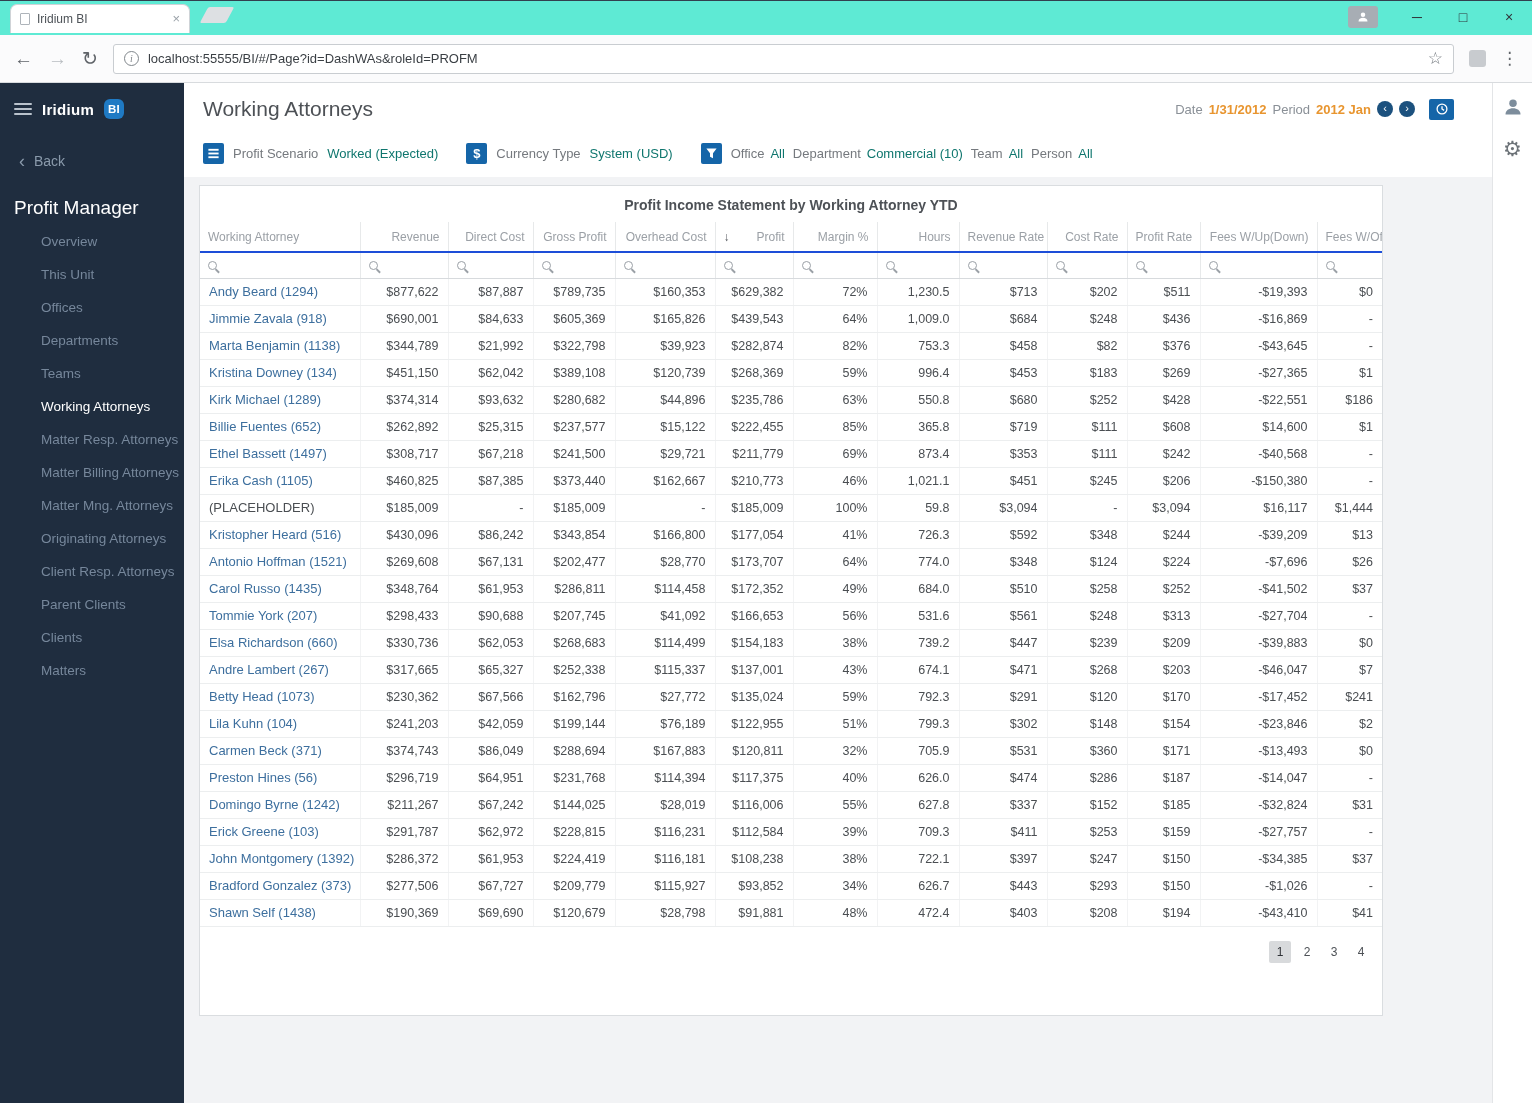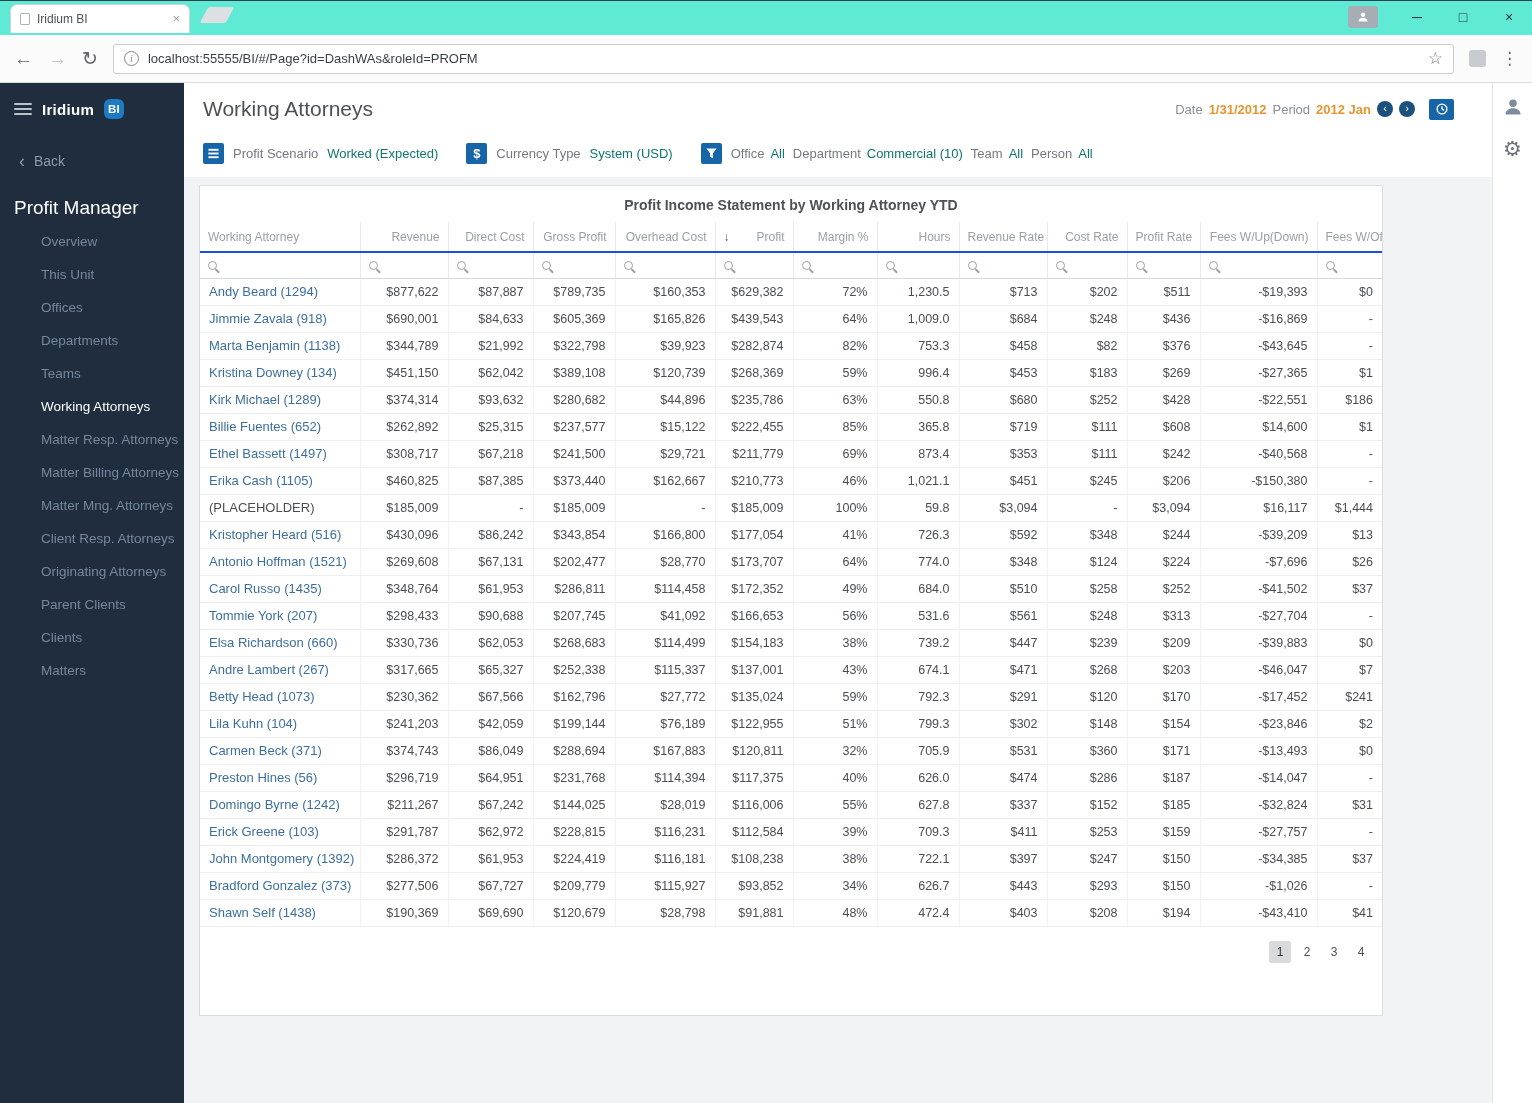--- a/index.html
+++ b/index.html
@@ -156,22 +156,22 @@
       <nav id="sidebar-nav">
           <div class="nav-item">Overview</div>
           <div class="nav-item">This Unit</div>
           <div class="nav-item">Offices</div>
           <div class="nav-item">Departments</div>
           <div class="nav-item">Teams</div>
           <div class="nav-item active">Working Attorneys</div>
           <div class="nav-item">Matter Resp. Attorneys</div>
           <div class="nav-item">Matter Billing Attorneys</div>
           <div class="nav-item">Matter Mng. Attorneys</div>
+          <div class="nav-item">Originating Attorneys</div>
           <div class="nav-item">Client Resp. Attorneys</div>
-          <div class="nav-item">Originating Attorneys</div>
           <div class="nav-item">Parent Clients</div>
           <div class="nav-item">Clients</div>
           <div class="nav-item">Matters</div>
         </nav>
     </aside>
 
     <div class="main">
       <div class="band">
         <div class="band-row1">
           <span class="page-title">Working Attorneys</span>

